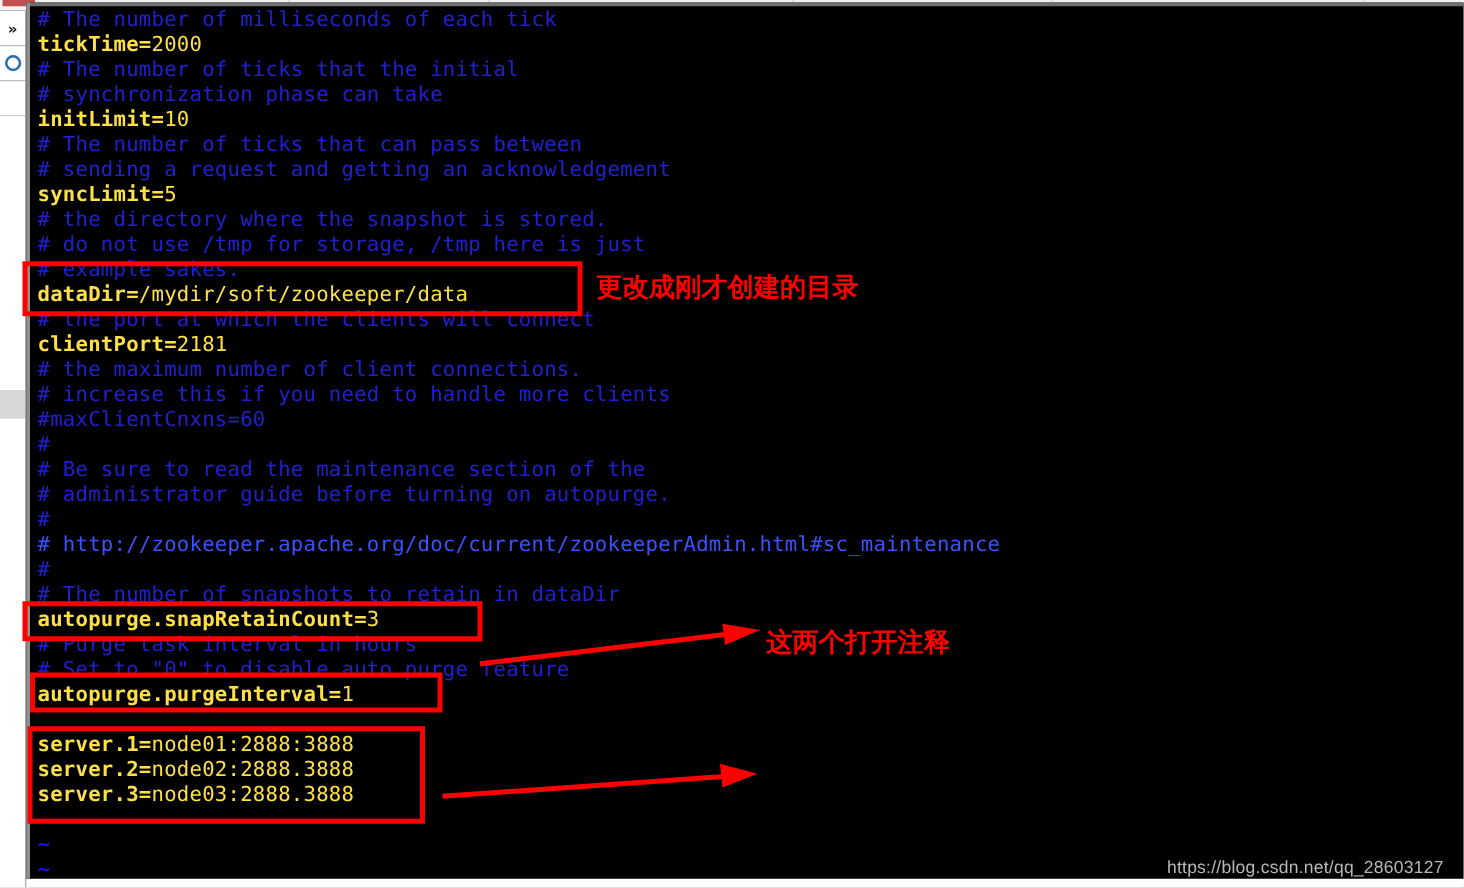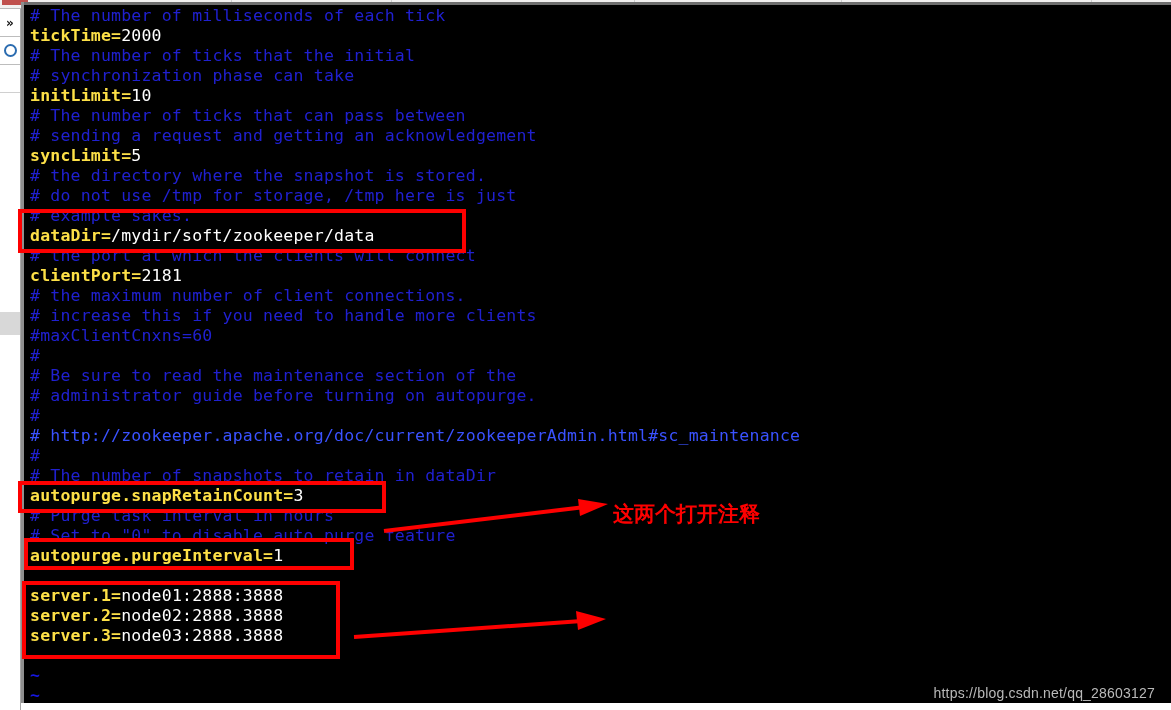--- a/index.html
+++ b/index.html
@@ -113,21 +113,21 @@
     height: 20px;
     line-height: 20px;
     font-family: "DejaVu Sans Mono", "Liberation Mono", monospace;
     font-size: 16.5px;
     letter-spacing: 0.2px;
     white-space: pre;
   }
   .cmt    { color: #2020d0; }          
   .cmt-url{ color: #3a52ff; }          
   .key    { color: #fde047; font-weight: bold; }   
-  .val    { color: #ffffff; }          
+  .val    { color: #fde047; }          
   .tilde  { color: #1616e0; font-weight: bold; }   
 
   
   .redbox {
     position: absolute;
     border: 4px solid #fe0000;
     box-sizing: border-box;
     pointer-events: none;
   }
   .ann-text {
@@ -228,19 +228,20 @@
   <svg class="ann-arrow" style="left:380px; top:498px; width:230px; height:40px;" viewBox="0 0 230 40">
     <line x1="4" y1="33" x2="205" y2="9" stroke="#fe0000" stroke-width="4"></line>
     <polygon points="228,6 198,1 200,18" fill="#fe0000"></polygon>
   </svg>
 
   <svg class="ann-arrow" style="left:350px; top:605px; width:260px; height:40px;" viewBox="0 0 260 40">
     <line x1="4" y1="32" x2="232" y2="16" stroke="#fe0000" stroke-width="4"></line>
     <polygon points="256,14 226,6 228,25" fill="#fe0000"></polygon>
   </svg>
 
+  <div class="ann-text" style="left:477px; top:219px; font-size:21px;">更改成刚才创建的目录</div>
 
   <div class="ann-text" style="left:613px; top:503px; font-size:21px;text-align:center;">这两个打开注释</div>
 
 
   <div id="watermark">https://blog.csdn.net/qq_28603127</div>
 
 </div>
 
 </body></html>

